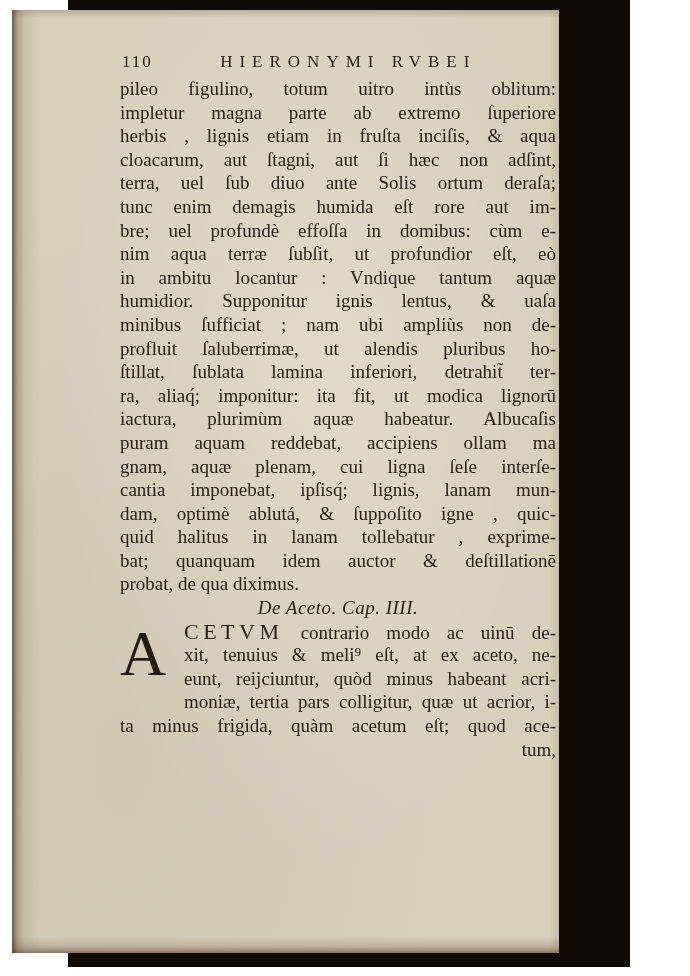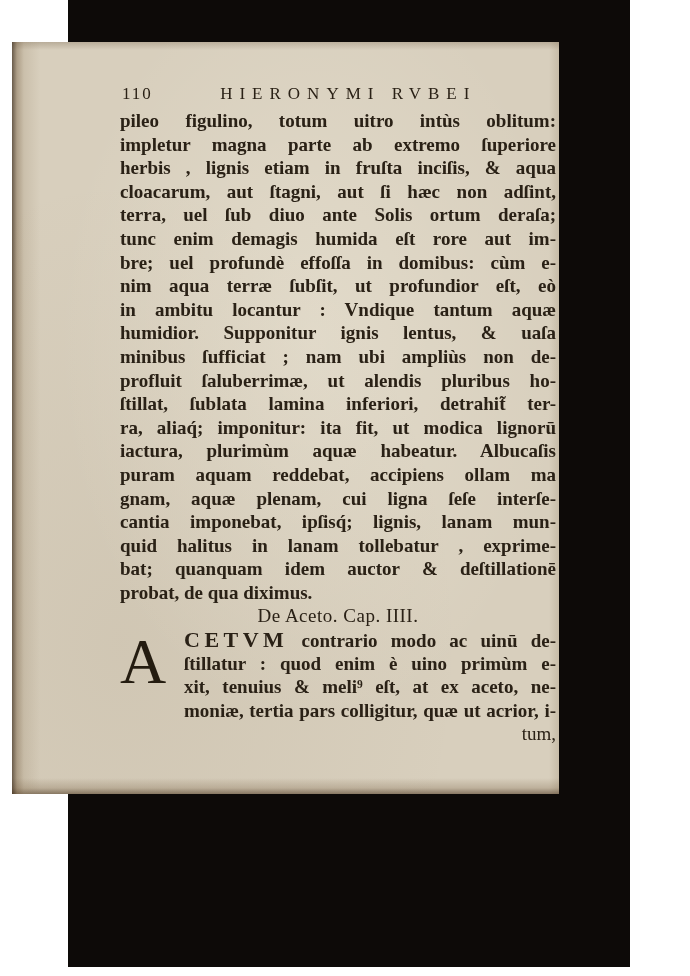--- a/index.html
+++ b/index.html
@@ -18,31 +18,30 @@
     top: 0;
     width: 562px;
     height: 967px;
     background: #0d0a08;
   }
   .book-page {
     position: absolute;
     left: 12px;
     top: 10px;
     width: 547px;
-    height: 752px;
+    height: 943px;
     background:
       radial-gradient(ellipse at 55% 40%, rgba(255,252,240,0.25) 0%, rgba(0,0,0,0) 60%),
       radial-gradient(ellipse at 20% 80%, rgba(120,100,70,0.08) 0%, rgba(0,0,0,0) 55%),
       linear-gradient(90deg, rgba(45,28,12,0.65) 0px, rgba(110,85,55,0.40) 5px, rgba(150,130,100,0.20) 12px, rgba(0,0,0,0) 28px),
       linear-gradient(0deg, rgba(70,48,25,0.55) 0px, rgba(110,85,55,0.25) 6px, rgba(0,0,0,0) 16px),
       linear-gradient(180deg, rgba(90,70,45,0.25) 0px, rgba(0,0,0,0) 8px),
       linear-gradient(270deg, rgba(120,100,70,0.18) 0px, rgba(0,0,0,0) 10px),
       #d8cfbd;
     color: #2a2116;
-    margin-top: 32px;
   }
   .page-head {
     position: absolute;
     left: 108px;
     top: 42px;
     width: 436px;
     height: 24px;
     font-size: 17px;
   }
   .page-number {
@@ -67,27 +66,27 @@
     width: 436px;
     font-size: 19px;
     line-height: 23.6px;
   }
   .line {
     text-align: justify;
     text-align-last: justify;
     height: 23.6px;
     overflow: visible;
     white-space: nowrap;
-    font-weight: bold;
   }
   .line.flow { white-space: normal; }
   .line.left-last  { text-align-last: left; }
   .chapter-heading {
     text-align: right;
     text-align-last: center;
+    font-style: italic;
     height: 23.6px;
     letter-spacing: 0.5px;
   }
   .opening-para { position: relative; }
   .drop-cap {
     float: left;
     font-size: 64px;
     line-height: 62px;
     height: 68px;
     width: 56px;
@@ -129,30 +128,32 @@
     <div class="line">in ambitu locantur :  Vndique tantum aquæ</div>
     <div class="line">humidior.  Supponitur ignis lentus, &amp; uaſa</div>
     <div class="line">minibus ſufficiat ;  nam ubi ampliùs non de-</div>
     <div class="line">profluit ſaluberrimæ, ut alendis pluribus ho-</div>
     <div class="line">ſtillat, ſublata lamina inferiori, detrahit̃ ter-</div>
     <div class="line">ra, aliaq́; imponitur: ita fit, ut modica lignorū</div>
     <div class="line">iactura, plurimùm aquæ habeatur.  Albucaſis</div>
     <div class="line">puram aquam reddebat, accipiens ollam ma</div>
     <div class="line">gnam, aquæ plenam,  cui ligna ſeſe interſe-</div>
     <div class="line">cantia imponebat, ipſisq́; lignis, lanam mun-</div>
+    <div class="line">dam, optimè ablutá, &amp; ſuppoſito igne , quic-</div>
     <div class="line">quid halitus in lanam tollebatur , exprime-</div>
     <div class="line">bat; quanquam idem auctor &amp; deſtillationē</div>
     <div class="line left-last">probat, de qua diximus.</div>
 
     <div class="chapter-heading">De Aceto.  Cap. IIII.</div>
 
     <div class="opening-para">
       <div class="drop-cap">A</div>
       <div class="line flow"><span class="smallcaps-word">CETVM</span><span> contrario modo ac uinū de-</span></div>
-      <div class="line flow">ſtillatur : quod enim è uino primùm e-</div>
       <div class="line flow">xit, tenuius &amp; meli⁹ eſt, at ex aceto, ne-</div>
+      <div class="line">eunt, reijciuntur,  quòd minus habeant acri-</div>
       <div class="line">moniæ, tertia pars colligitur, quæ ut acrior, i-</div>
+      <div class="line">ta minus frigida, quàm acetum eſt; quod ace-</div>
     </div>
 
     <div class="catchword-line">tum,</div>
   </div>
 
 </div>
 
 </body></html>

